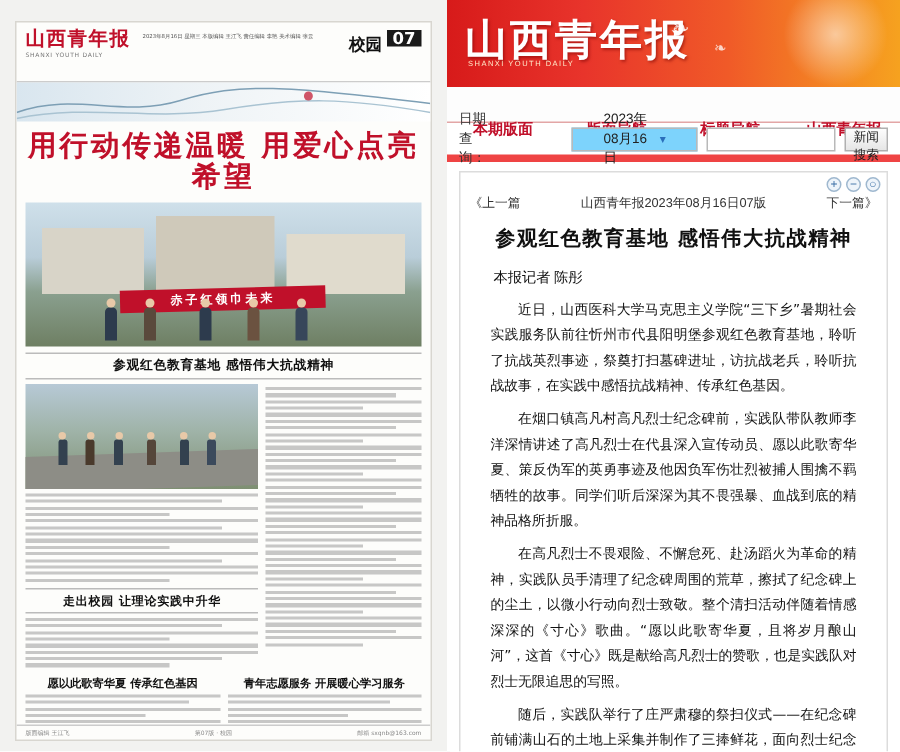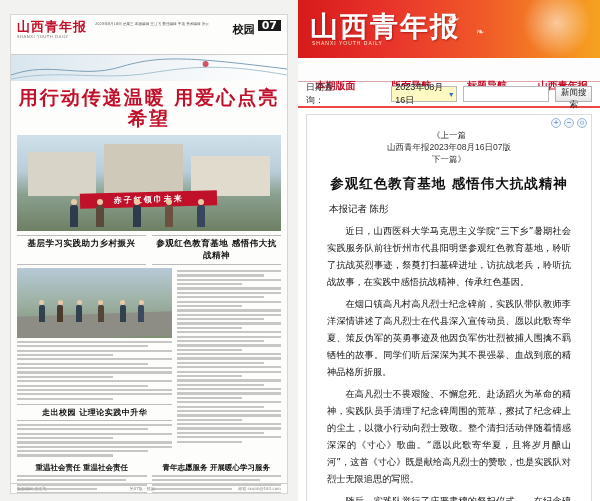--- a/index.html
+++ b/index.html
@@ -226,27 +226,27 @@
     font-size: 10px; color: #c0102a; font-weight: bold;
     border-right: 1px solid #f0d4d4;
     cursor: pointer;
     margin-top: 28px;
   }
   .navbar .nav-item:last-child { border-right: none; }
   .searchbar {
     display: flex; align-items: center; gap: 6px;
     height: 26px; padding: 0 8px;
     background: #fff;
-    border-bottom: 2px solid #ef4444;
+    border-bottom: 5px solid #ef4444;
     font-size: 9px; color: #333;
   }
   .date-box {
     display: flex; align-items: center;
-    border: 1px solid #b9b9b9; background: #fef9c3;
-    height: 16px; padding: 0 3px;
+    border: 1px solid #b9b9b9; background: #7dd3fc;
+    height: 16px; padding: 0 20px;
     font-size: 9px; color: #222; margin-left: 44px;
   }
   .date-box .cal { color: #2a6ebb; font-size: 8px; margin-left: 3px; }
   .kw-input {
     border: 1px solid #b9b9b9; background: #fff;
     height: 16px; width: 86px;
     font-size: 9px; padding: 0 3px;
     outline: none;
   }
   .search-btn {
@@ -270,21 +270,21 @@
   }
   .tool-dot {
     width: 10px; height: 10px; border-radius: 50%;
     border: 1px solid #9fb8cf; background: #eef4fa;
     color: #3a6ea5; font-size: 8px; line-height: 8px;
     text-align: center; cursor: pointer;
   }
   .art-navrow {
     display: flex; justify-content: space-between; align-items: center;
     padding: 2px 6px 0 6px;
-    font-size: 8.5px; color: #444; flex-direction: column;
+    font-size: 8.5px; color: #444;
   }
   .art-navrow .mid { color: #333; }
   .art-navrow .lnk { color: #333; cursor: pointer; }
   .art-title {
     text-align: center;
     font-size: 13.5px; font-weight: bold;
     color: #111;
     padding: 9px 10px 4px 10px;
     letter-spacing: 1px;
     line-height: 1.3;
@@ -351,21 +351,20 @@
         <div class="bldg" style="left:66%;top:22%;width:30%;height:42%;background:#e0dbcd;"></div>
         <div class="banner-red">赤子红领巾未来</div>
         <div class="person" style="left:20%;"></div>
         <div class="person" style="left:30%;background:#5a4a3c;"></div>
         <div class="person" style="left:44%;background:#2d3b4d;"></div>
         <div class="person" style="left:56%;background:#6b5240;"></div>
         <div class="person" style="left:68%;background:#37465a;"></div>
       </div>
 
       <div class="sub-headrow">
-        <div class="sub-head">基层学习实践助力乡村振兴</div>
         <div class="sub-head">参观红色教育基地 感悟伟大抗战精神</div>
       </div>
 
       <div class="cols">
         <div class="col col-wide">
           <div class="photo-sec">
             <div class="road"></div>
             <div class="p" style="left:14%;"></div>
             <div class="p" style="left:26%;background:#4a3a2c;"></div>
             <div class="p" style="left:38%;"></div>
@@ -442,21 +441,21 @@
               <i></i>
               <i class="med"></i>
               <i></i>
               <i class="short"></i>
           </div>
         </div>
       </div>
 
       <div class="bottom-row">
         <div class="col">
-          <div class="box-head">重温社会责任 重温社会责任</div>
+          <div class="box-head">愿以此歌寄华夏 传承红色基因</div>
           <div class="txt">
             <i></i>
               <i class="med"></i>
               <i></i>
               <i class="short"></i>
               <i></i>
           </div>
         </div>
         <div class="col">
           <div class="box-head">青年志愿服务 开展暖心学习服务</div>

